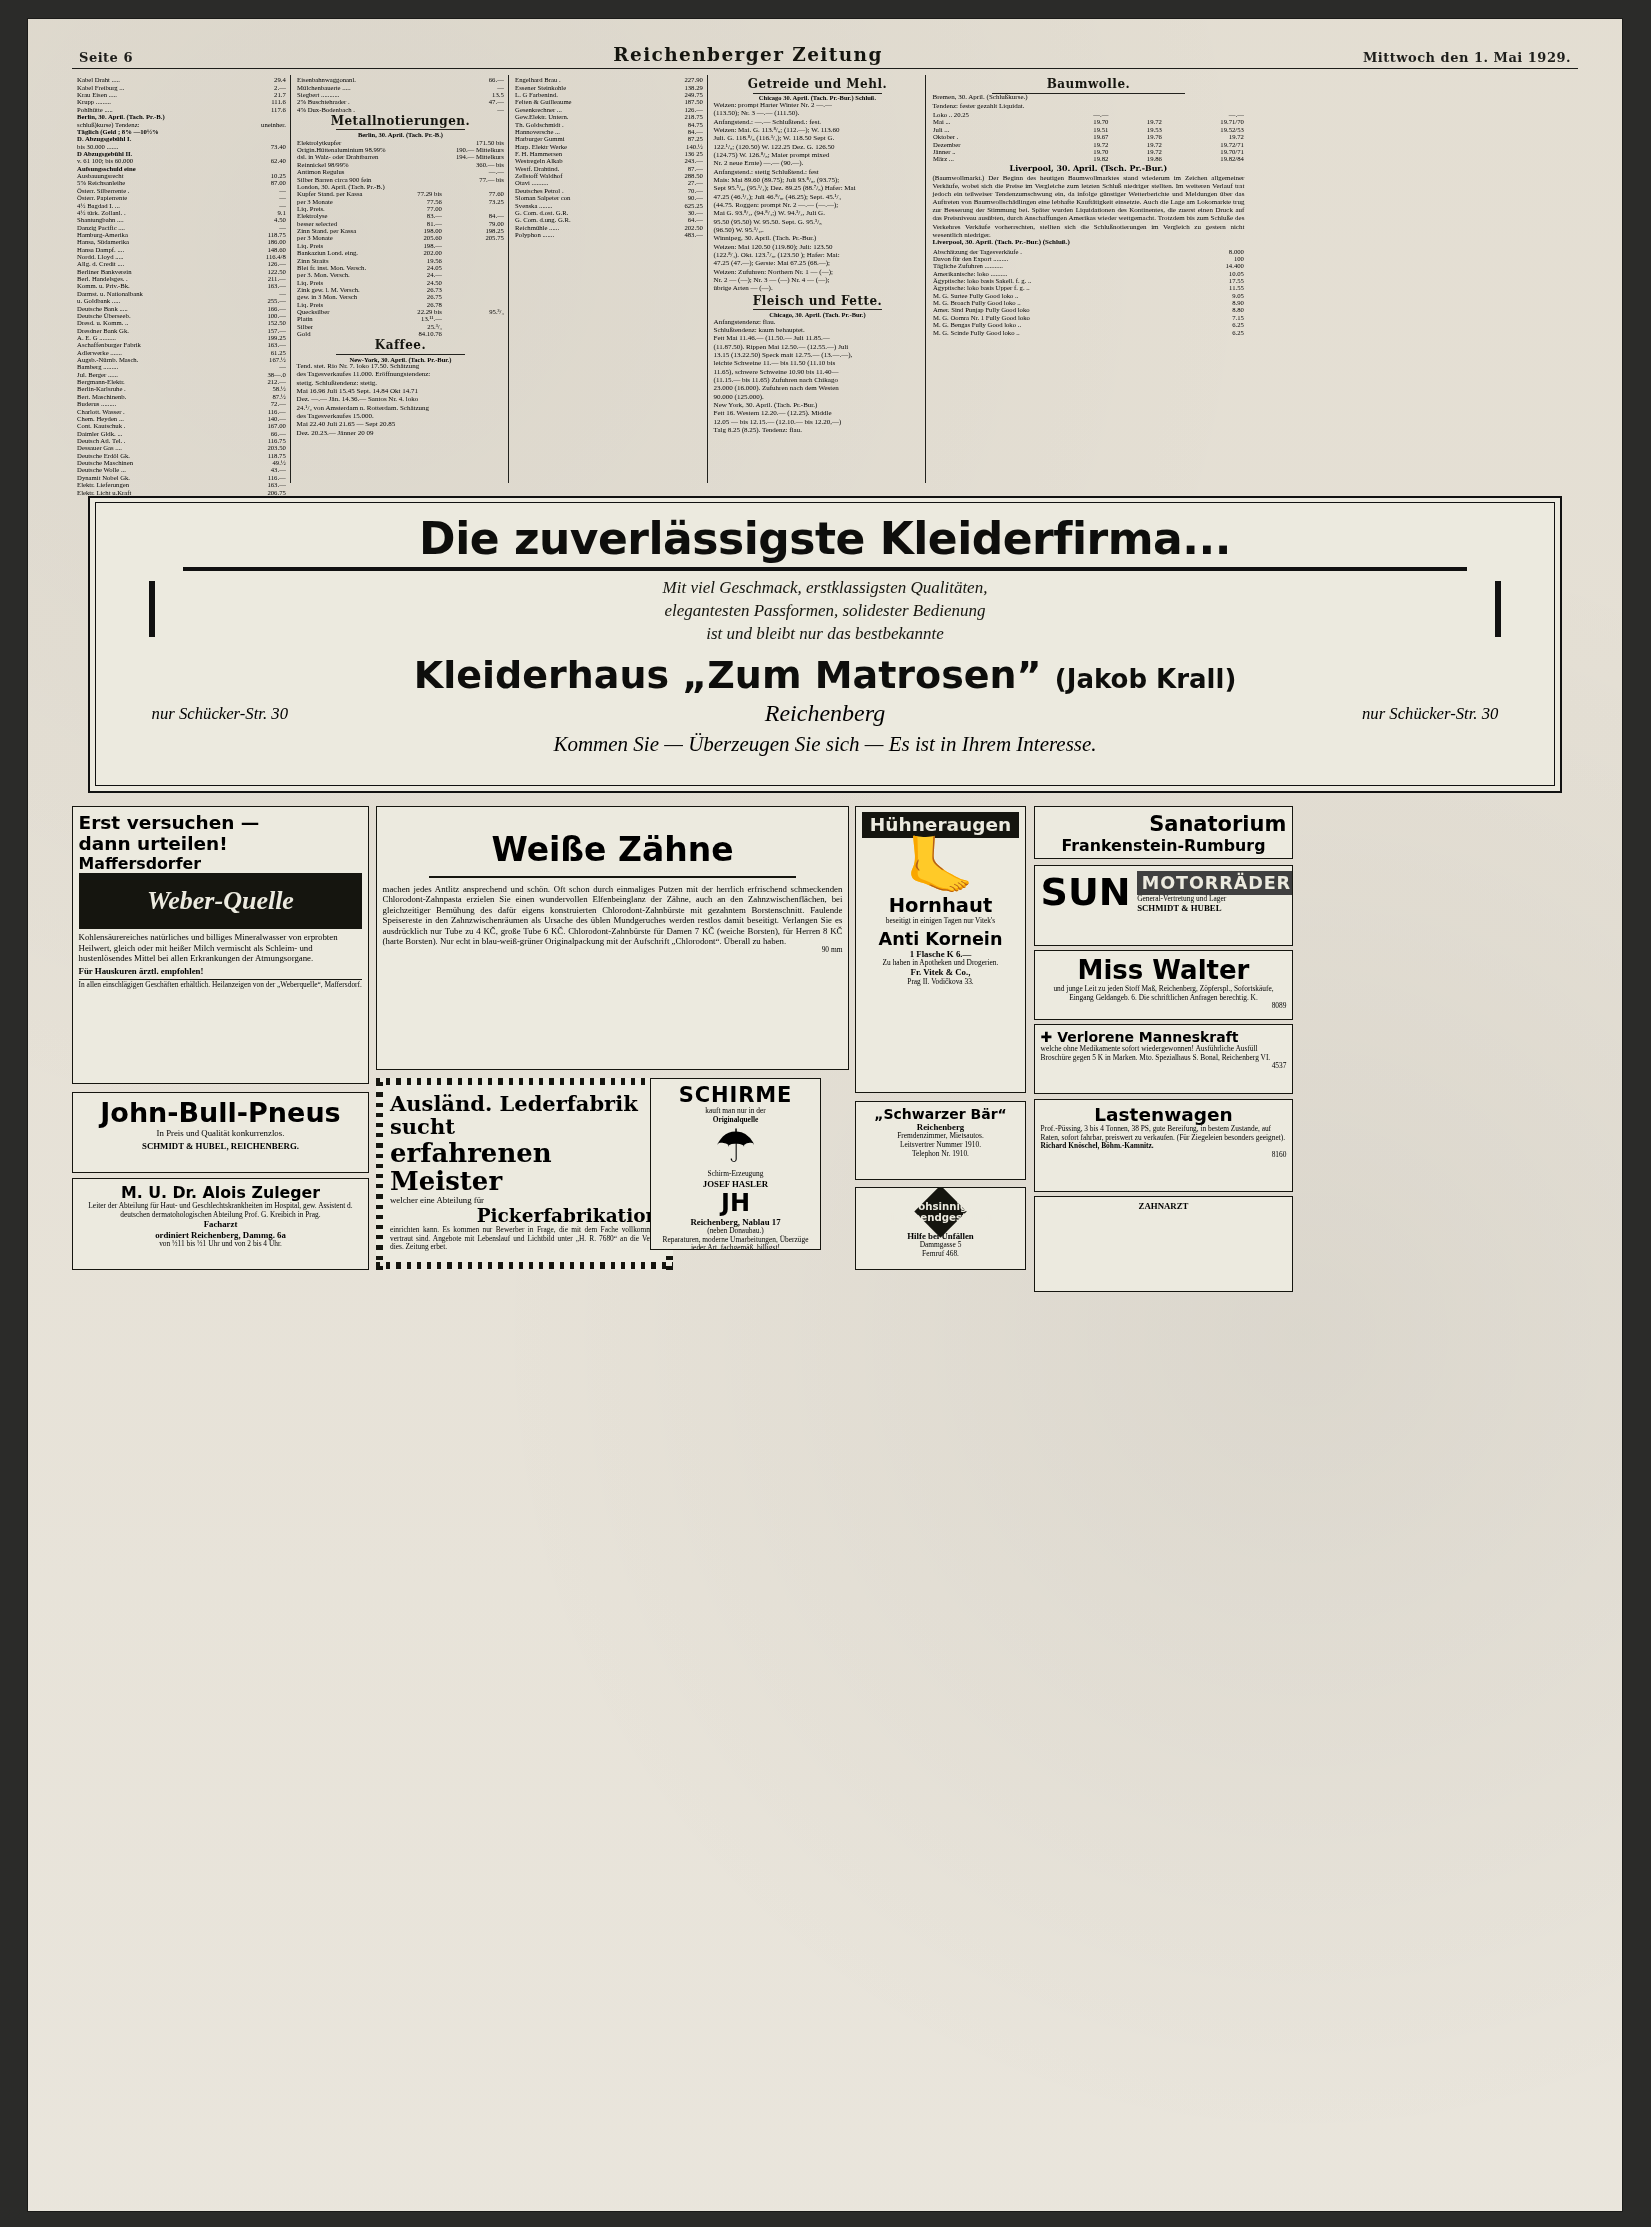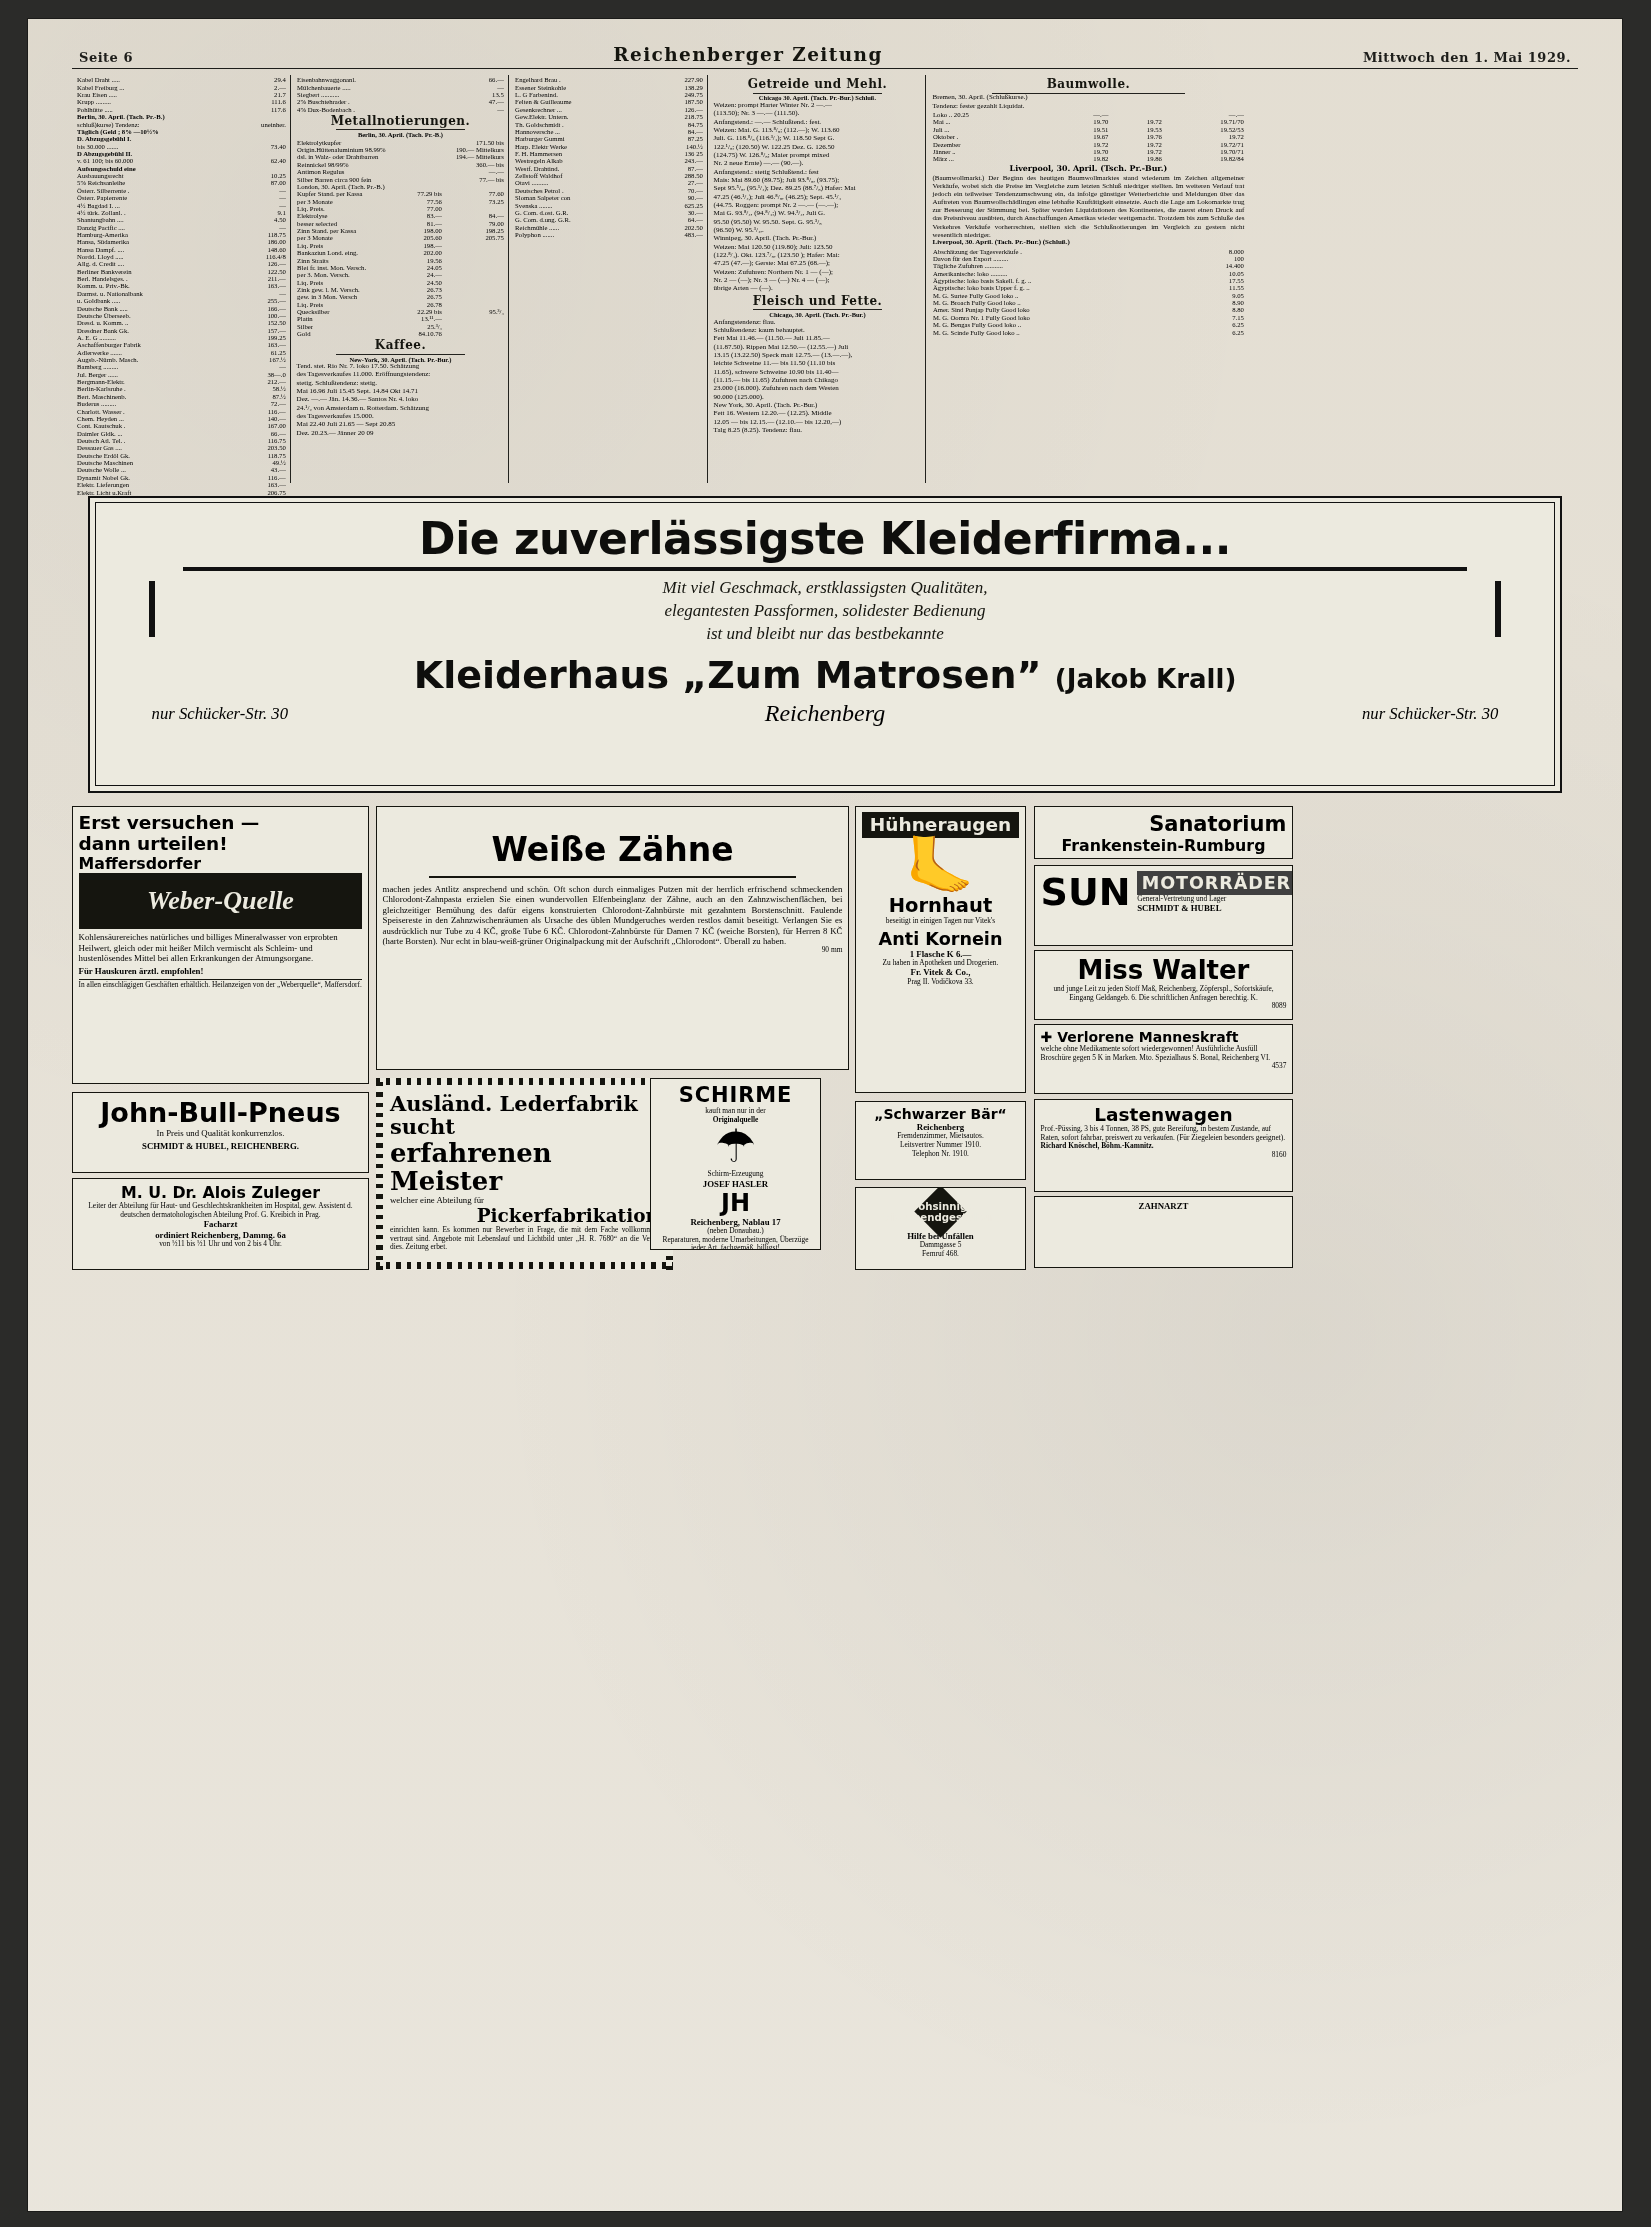--- a/index.html
+++ b/index.html
@@ -881,20 +881,21 @@
       </div>
       <div class="ad-h2">
         <span>Kleiderhaus „Zum Matrosen”</span>
         <span class="small">(Jakob Krall)</span>
       </div>
       <div class="ad-row3">
         <span>nur Schücker-Str. 30</span>
         <span class="mid">Reichenberg</span>
         <span>nur Schücker-Str. 30</span>
       </div>
+      <div class="ad-h4">Kommen Sie — Überzeugen Sie sich — Es ist in Ihrem Interesse.</div>
     </div>
   </div>
 
   <div class="adgrid">
 
     <div class="abox" style="left:0; top:4.6px; width:297px; height:278px;">
       <div class="pad">
         <div class="t-erst">Erst versuchen —</div>
         <div class="t-erst">dann urteilen!</div>
         <div class="t-sub">Maffersdorfer</div>
@@ -1029,21 +1030,21 @@
 
     <div class="abox" style="left:962px; top:297px; width:259px; height:93px;">
       <div class="pad">
         <div class="t-last">Lastenwagen</div>
         <div class="xsm">Prof.-Püssing, 3 bis 4 Tonnen, 38 PS, gute Bereifung, in bestem Zustande, auf Raten, sofort fahrbar, preiswert zu verkaufen. (Für Ziegeleien besonders geeignet).</div>
         <div class="xsm bold">Richard Knöschel, Böhm.-Kamnitz.</div>
         <div class="xsm" style="text-align:right">8160</div>
       </div>
     </div>
 
-    <div class="abox" style="left:962px; top:394px; width:259px; height:72px;">
+    <div class="abox" style="left:962px; top:394px; width:259px; height:96px;">
       <div class="pad center">
         <div class="sm bold">ZAHNARZT</div>
 
       </div>
     </div>
 
   </div>
 </div>
 
 

